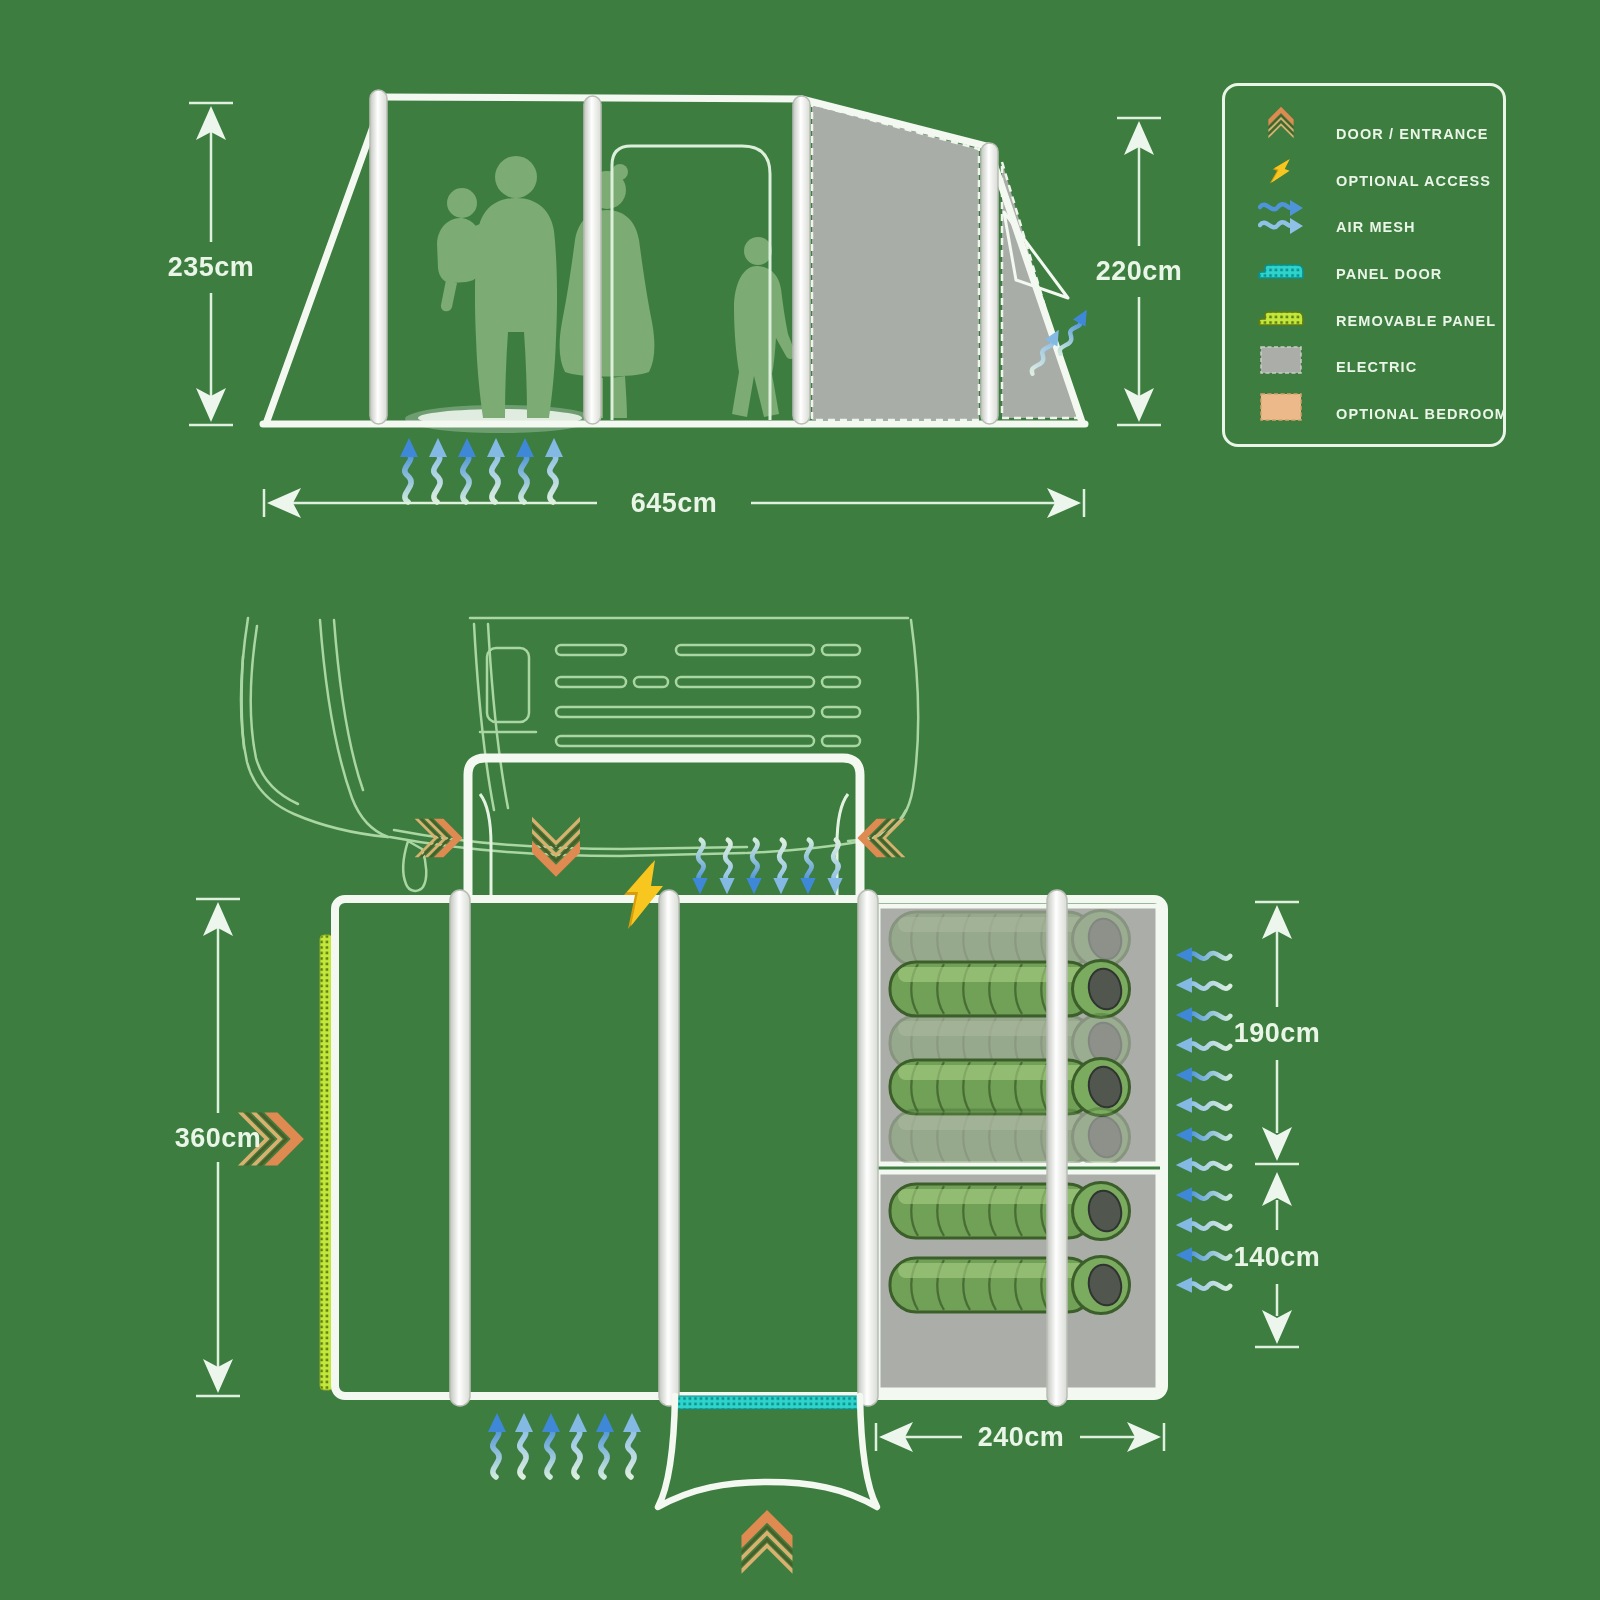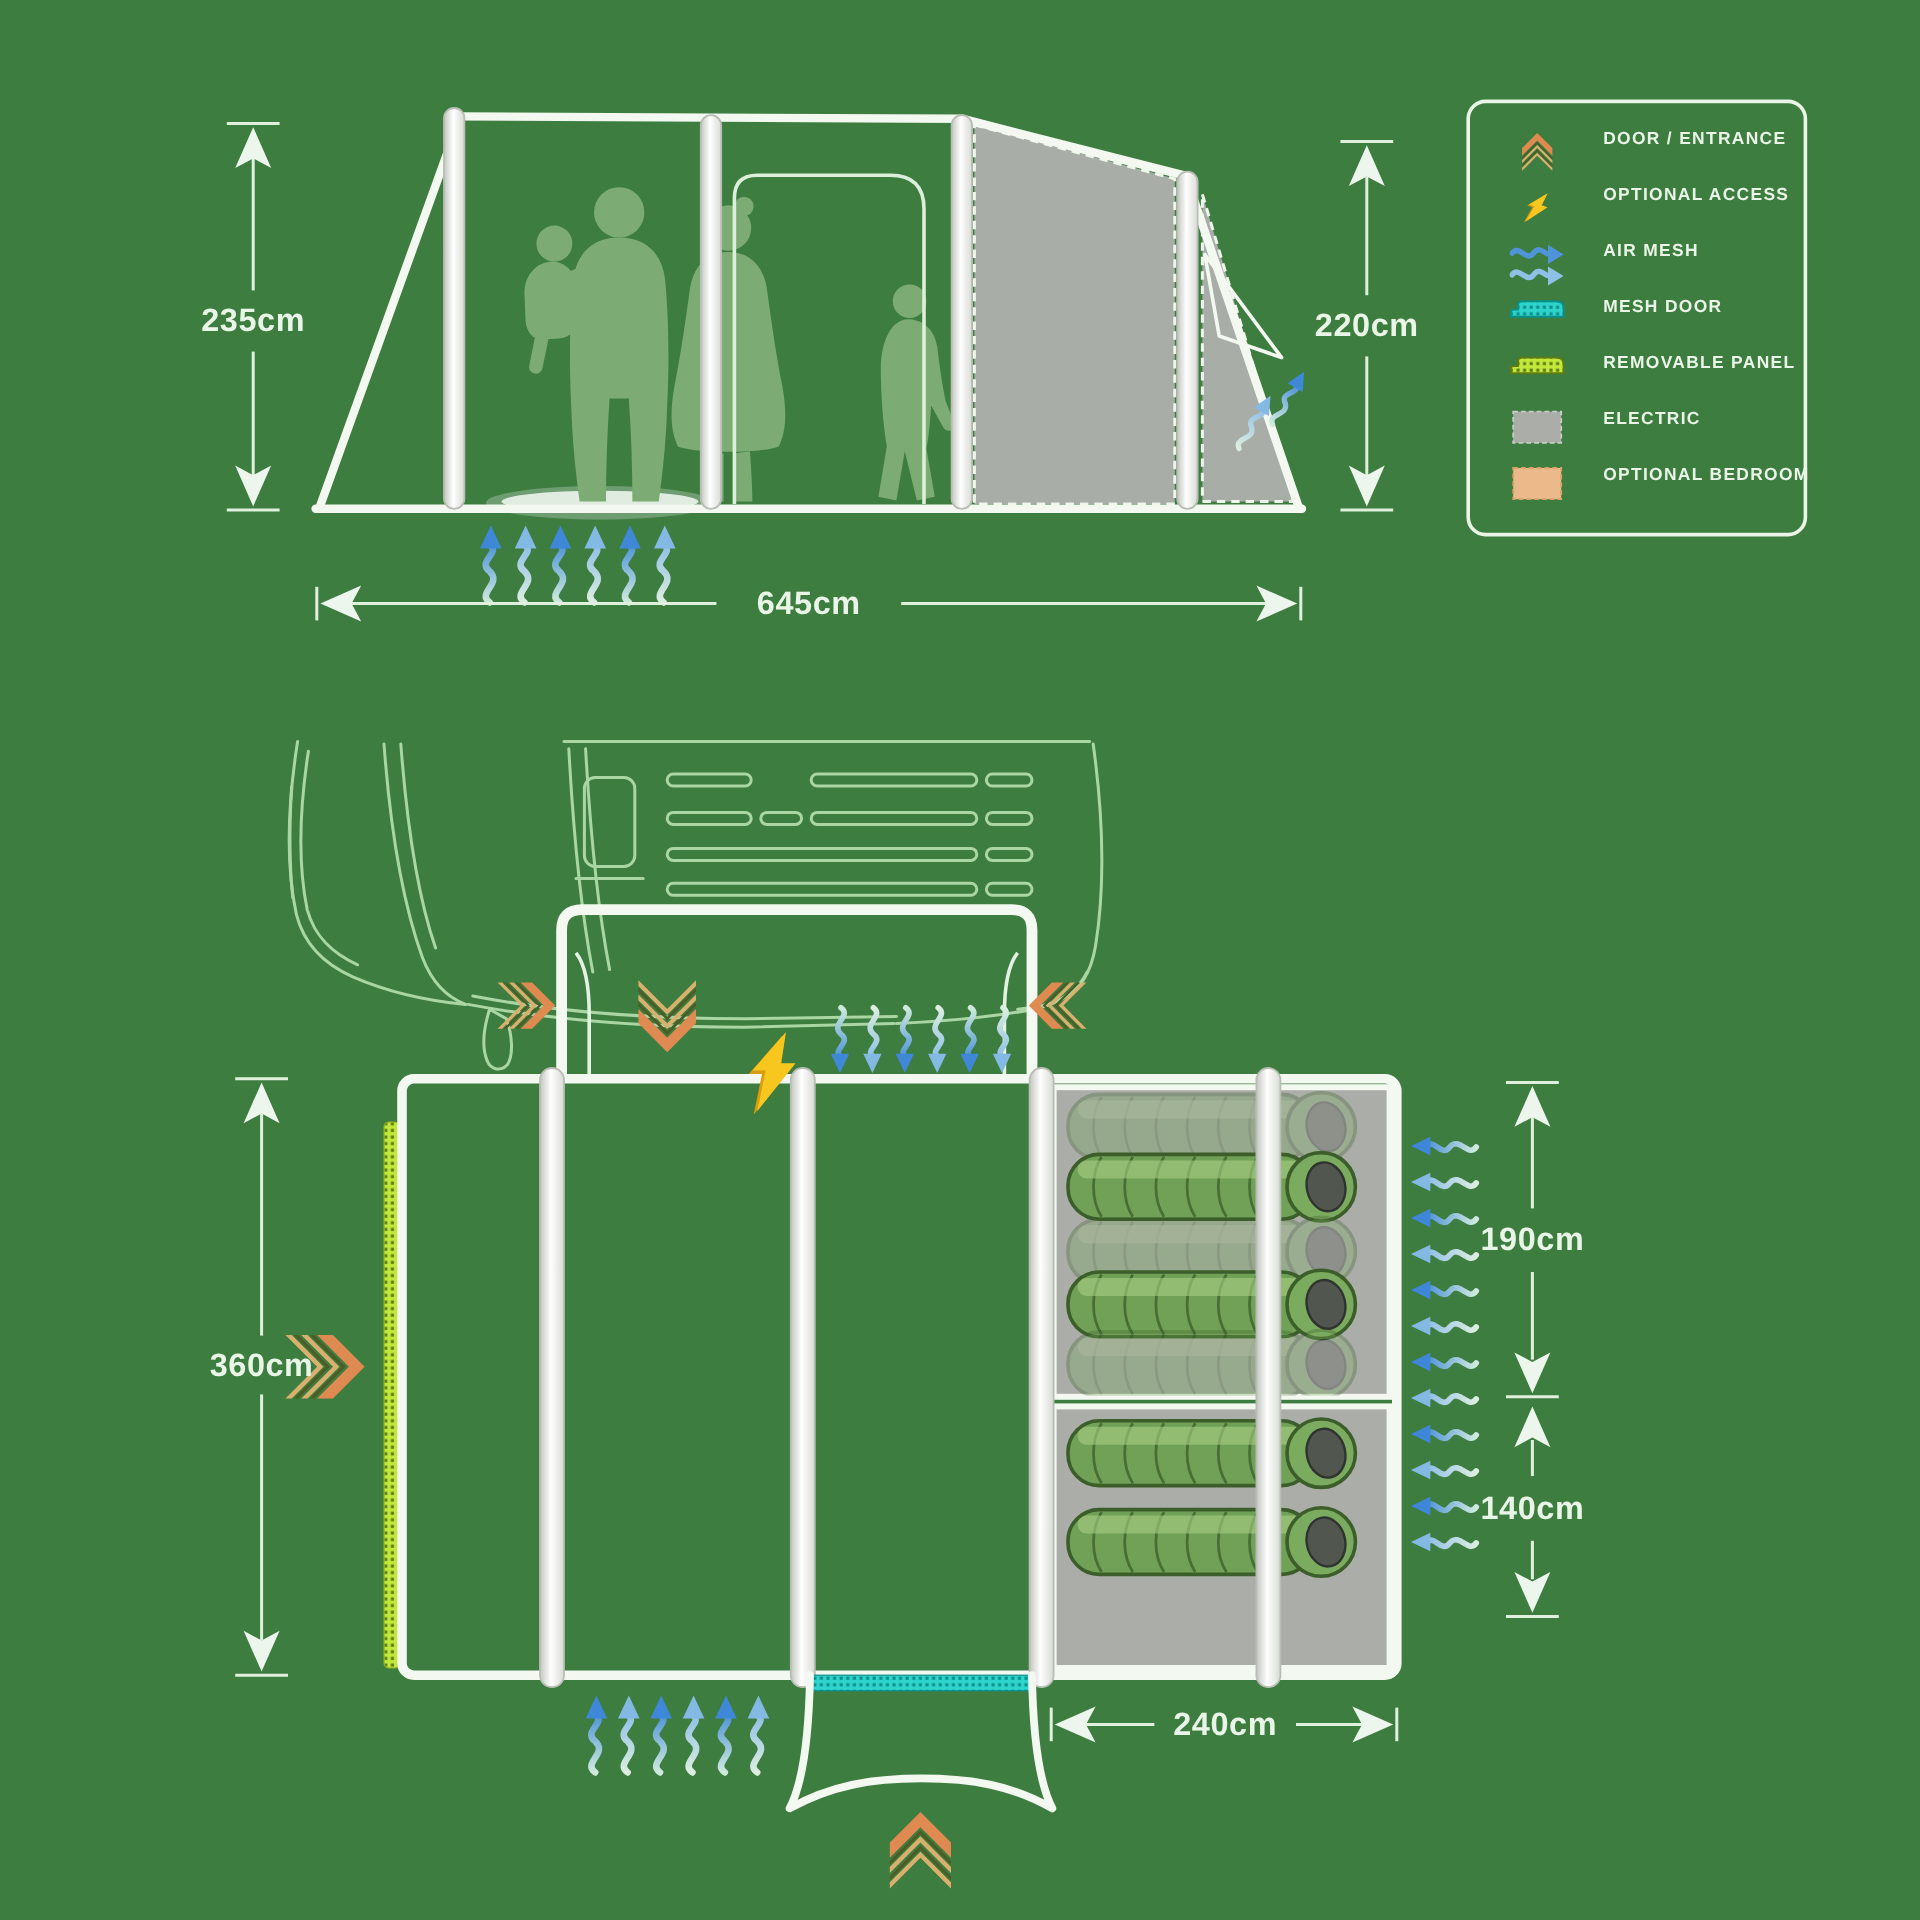--- a/index.html
+++ b/index.html
@@ -24,21 +24,21 @@
     position:absolute;
     left:1222px;top:83px;
     width:284px;height:364px;
     border:3px solid #eaf5e8;
     border-radius:16px;
     box-sizing:border-box;
     display:flex;flex-direction:column;
     justify-content:space-between;
     padding:22px 10px 22px 0;
   }
-  .legend-row{display:flex;align-items:flex-start;height:34px;}
+  .legend-row{display:flex;align-items:flex-end;height:34px;}
   .legend-icon{width:111px;display:flex;justify-content:center;align-items:center;flex:0 0 111px;}
   .legend-label{
     color:#eaf5e8;font-size:14.5px;font-weight:700;
     letter-spacing:1.1px;white-space:nowrap;
   }
 </style>
 </head>
 <body>
 
 <svg id="side-view" class="diagram" width="1600" height="560" viewBox="0 0 1600 560">
@@ -384,21 +384,21 @@
       </svg>
     </span>
     <span class="legend-label">AIR MESH</span>
   </div>
   <div class="legend-row">
     <span class="legend-icon">
       <svg width="48" height="20" viewBox="0 0 48 20">
         <path d="M 2 16 L 2 12 Q 2 10 5 10 L 8 10 L 8 6 Q 8 3 12 3 L 40 3 Q 46 3 46 9 L 46 16 Z" fill="url(#pmC)" stroke="#0b8f8b" stroke-width="1.6"></path>
       </svg>
     </span>
-    <span class="legend-label">MESH DOOR</span>
+    <span class="legend-label">PANEL DOOR</span>
   </div>
   <div class="legend-row">
     <span class="legend-icon">
       <svg width="48" height="20" viewBox="0 0 48 20">
         <path d="M 2 16 L 2 12 Q 2 10 5 10 L 8 10 L 8 6 Q 8 3 12 3 L 40 3 Q 46 3 46 9 L 46 16 Z" fill="url(#pmL)" stroke="#5f7b12" stroke-width="1.6"></path>
       </svg>
     </span>
     <span class="legend-label">REMOVABLE PANEL</span>
   </div>
   <div class="legend-row">

